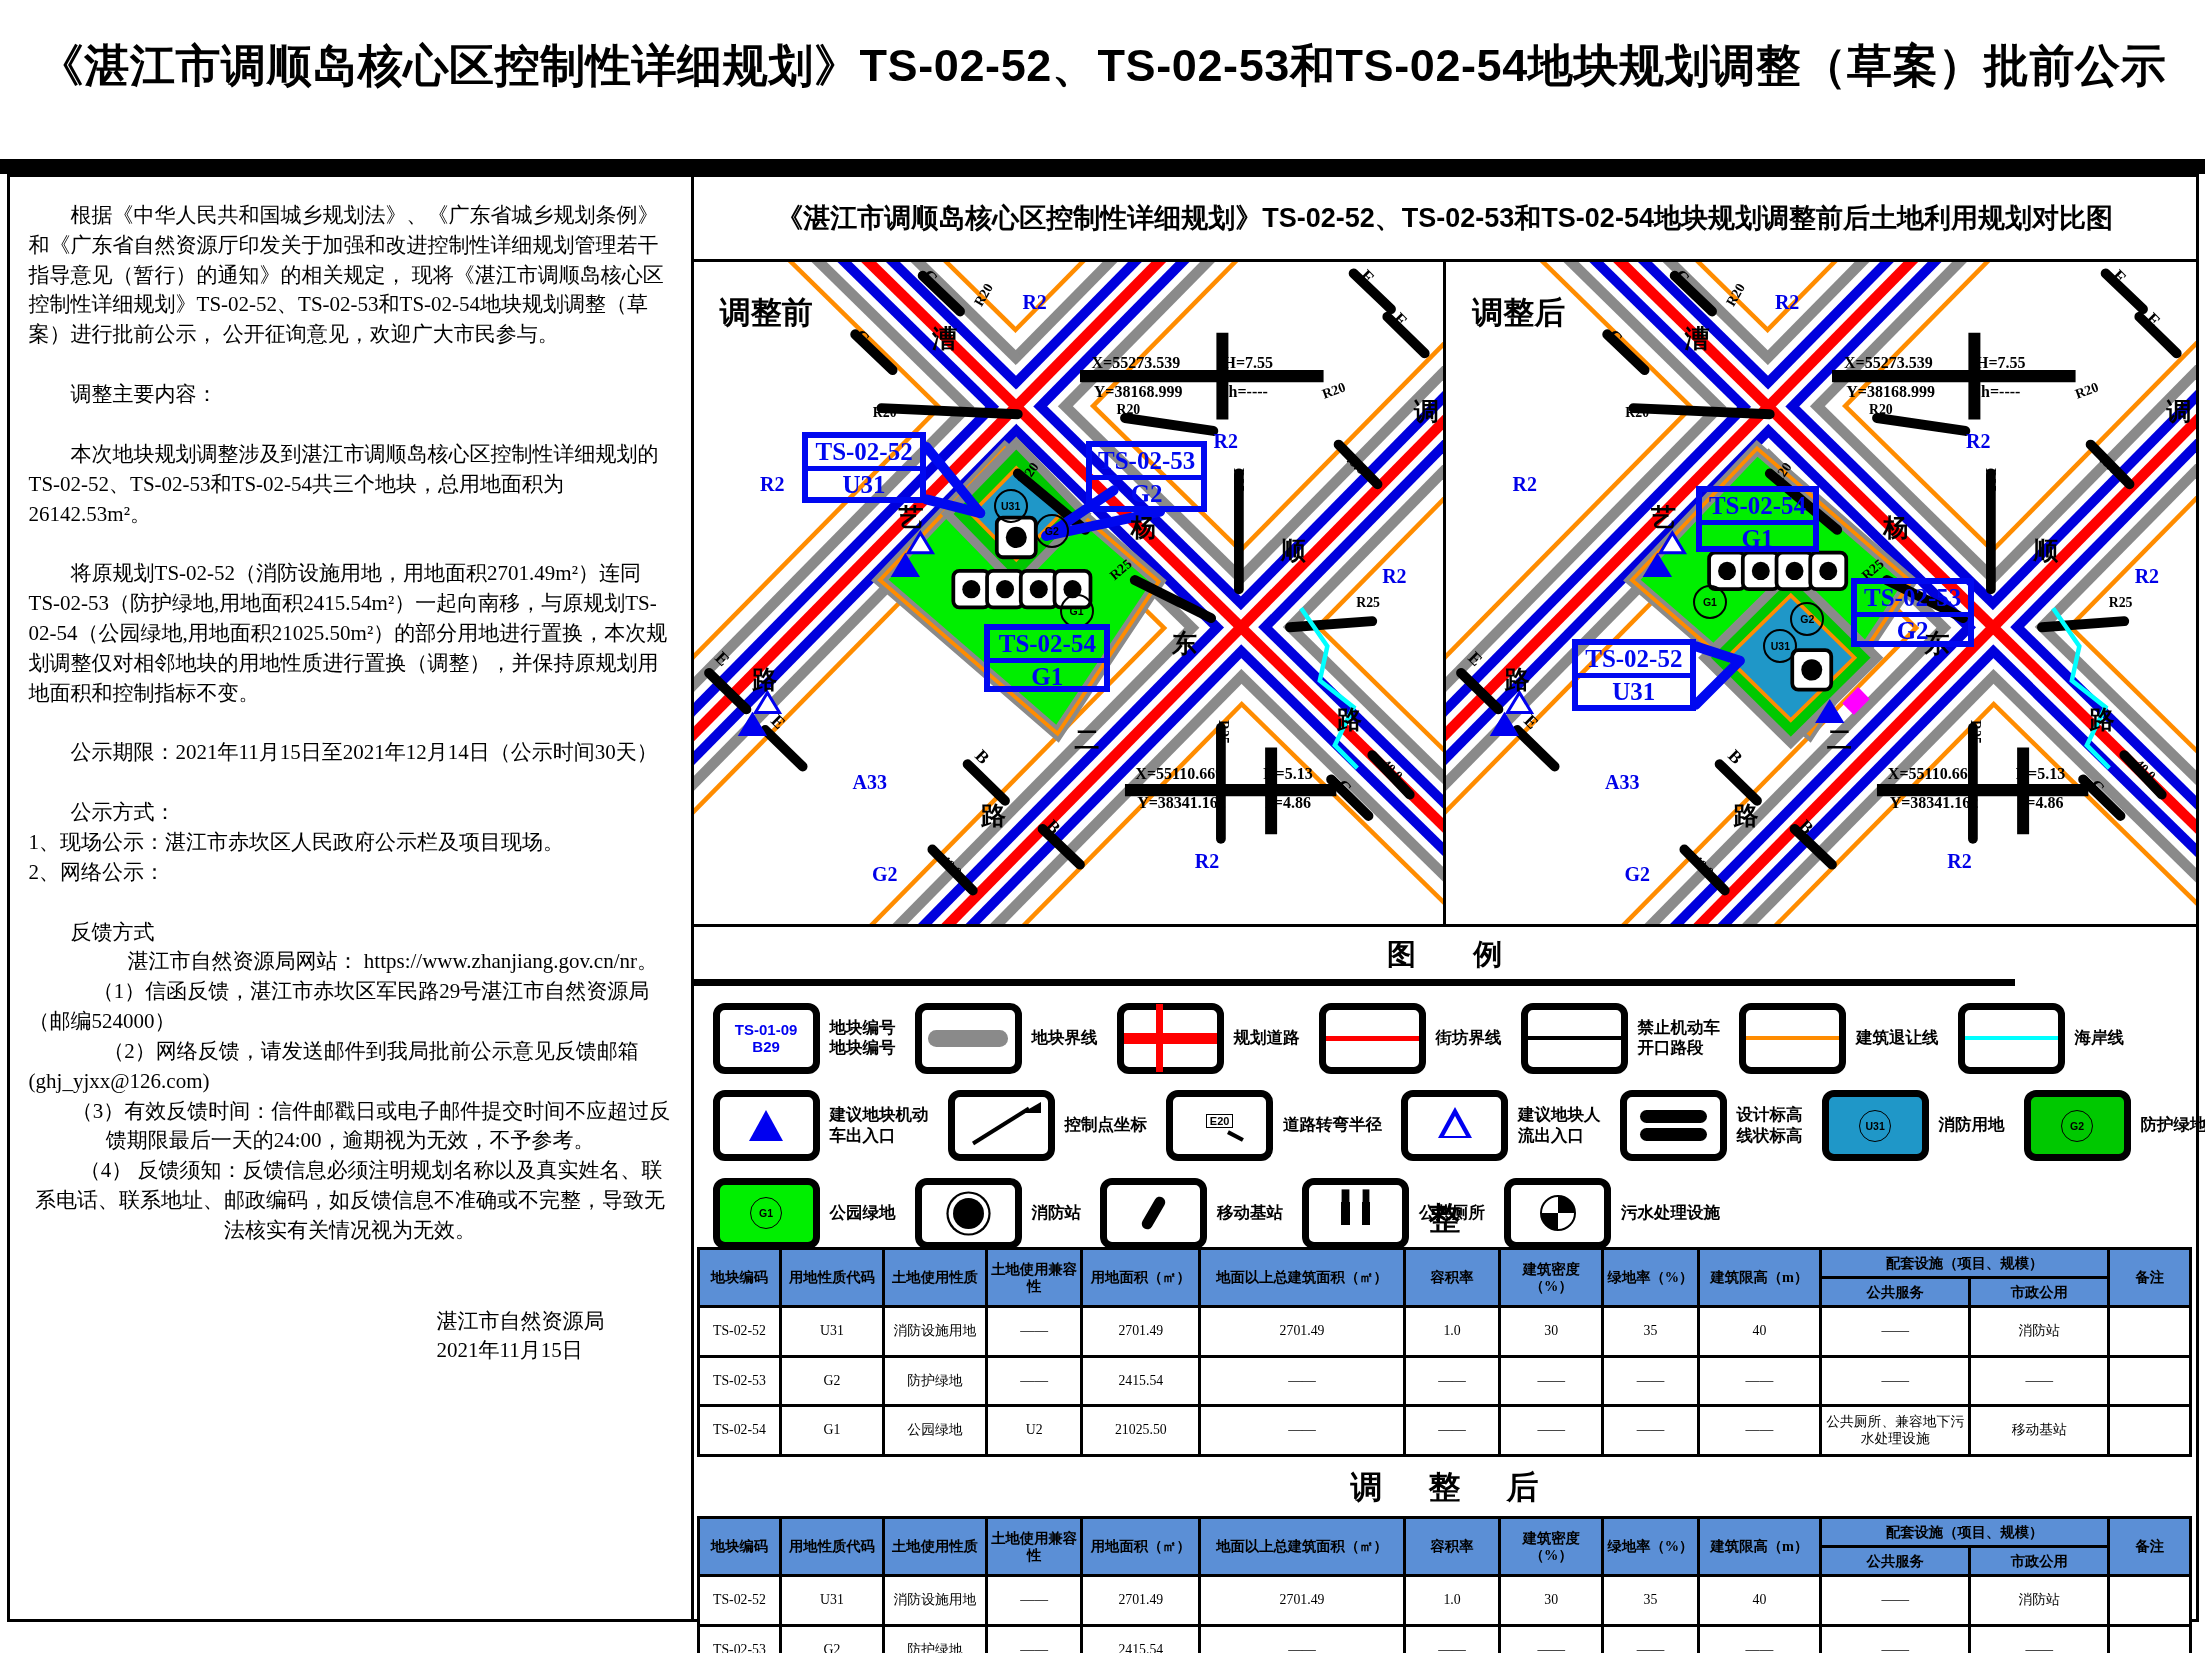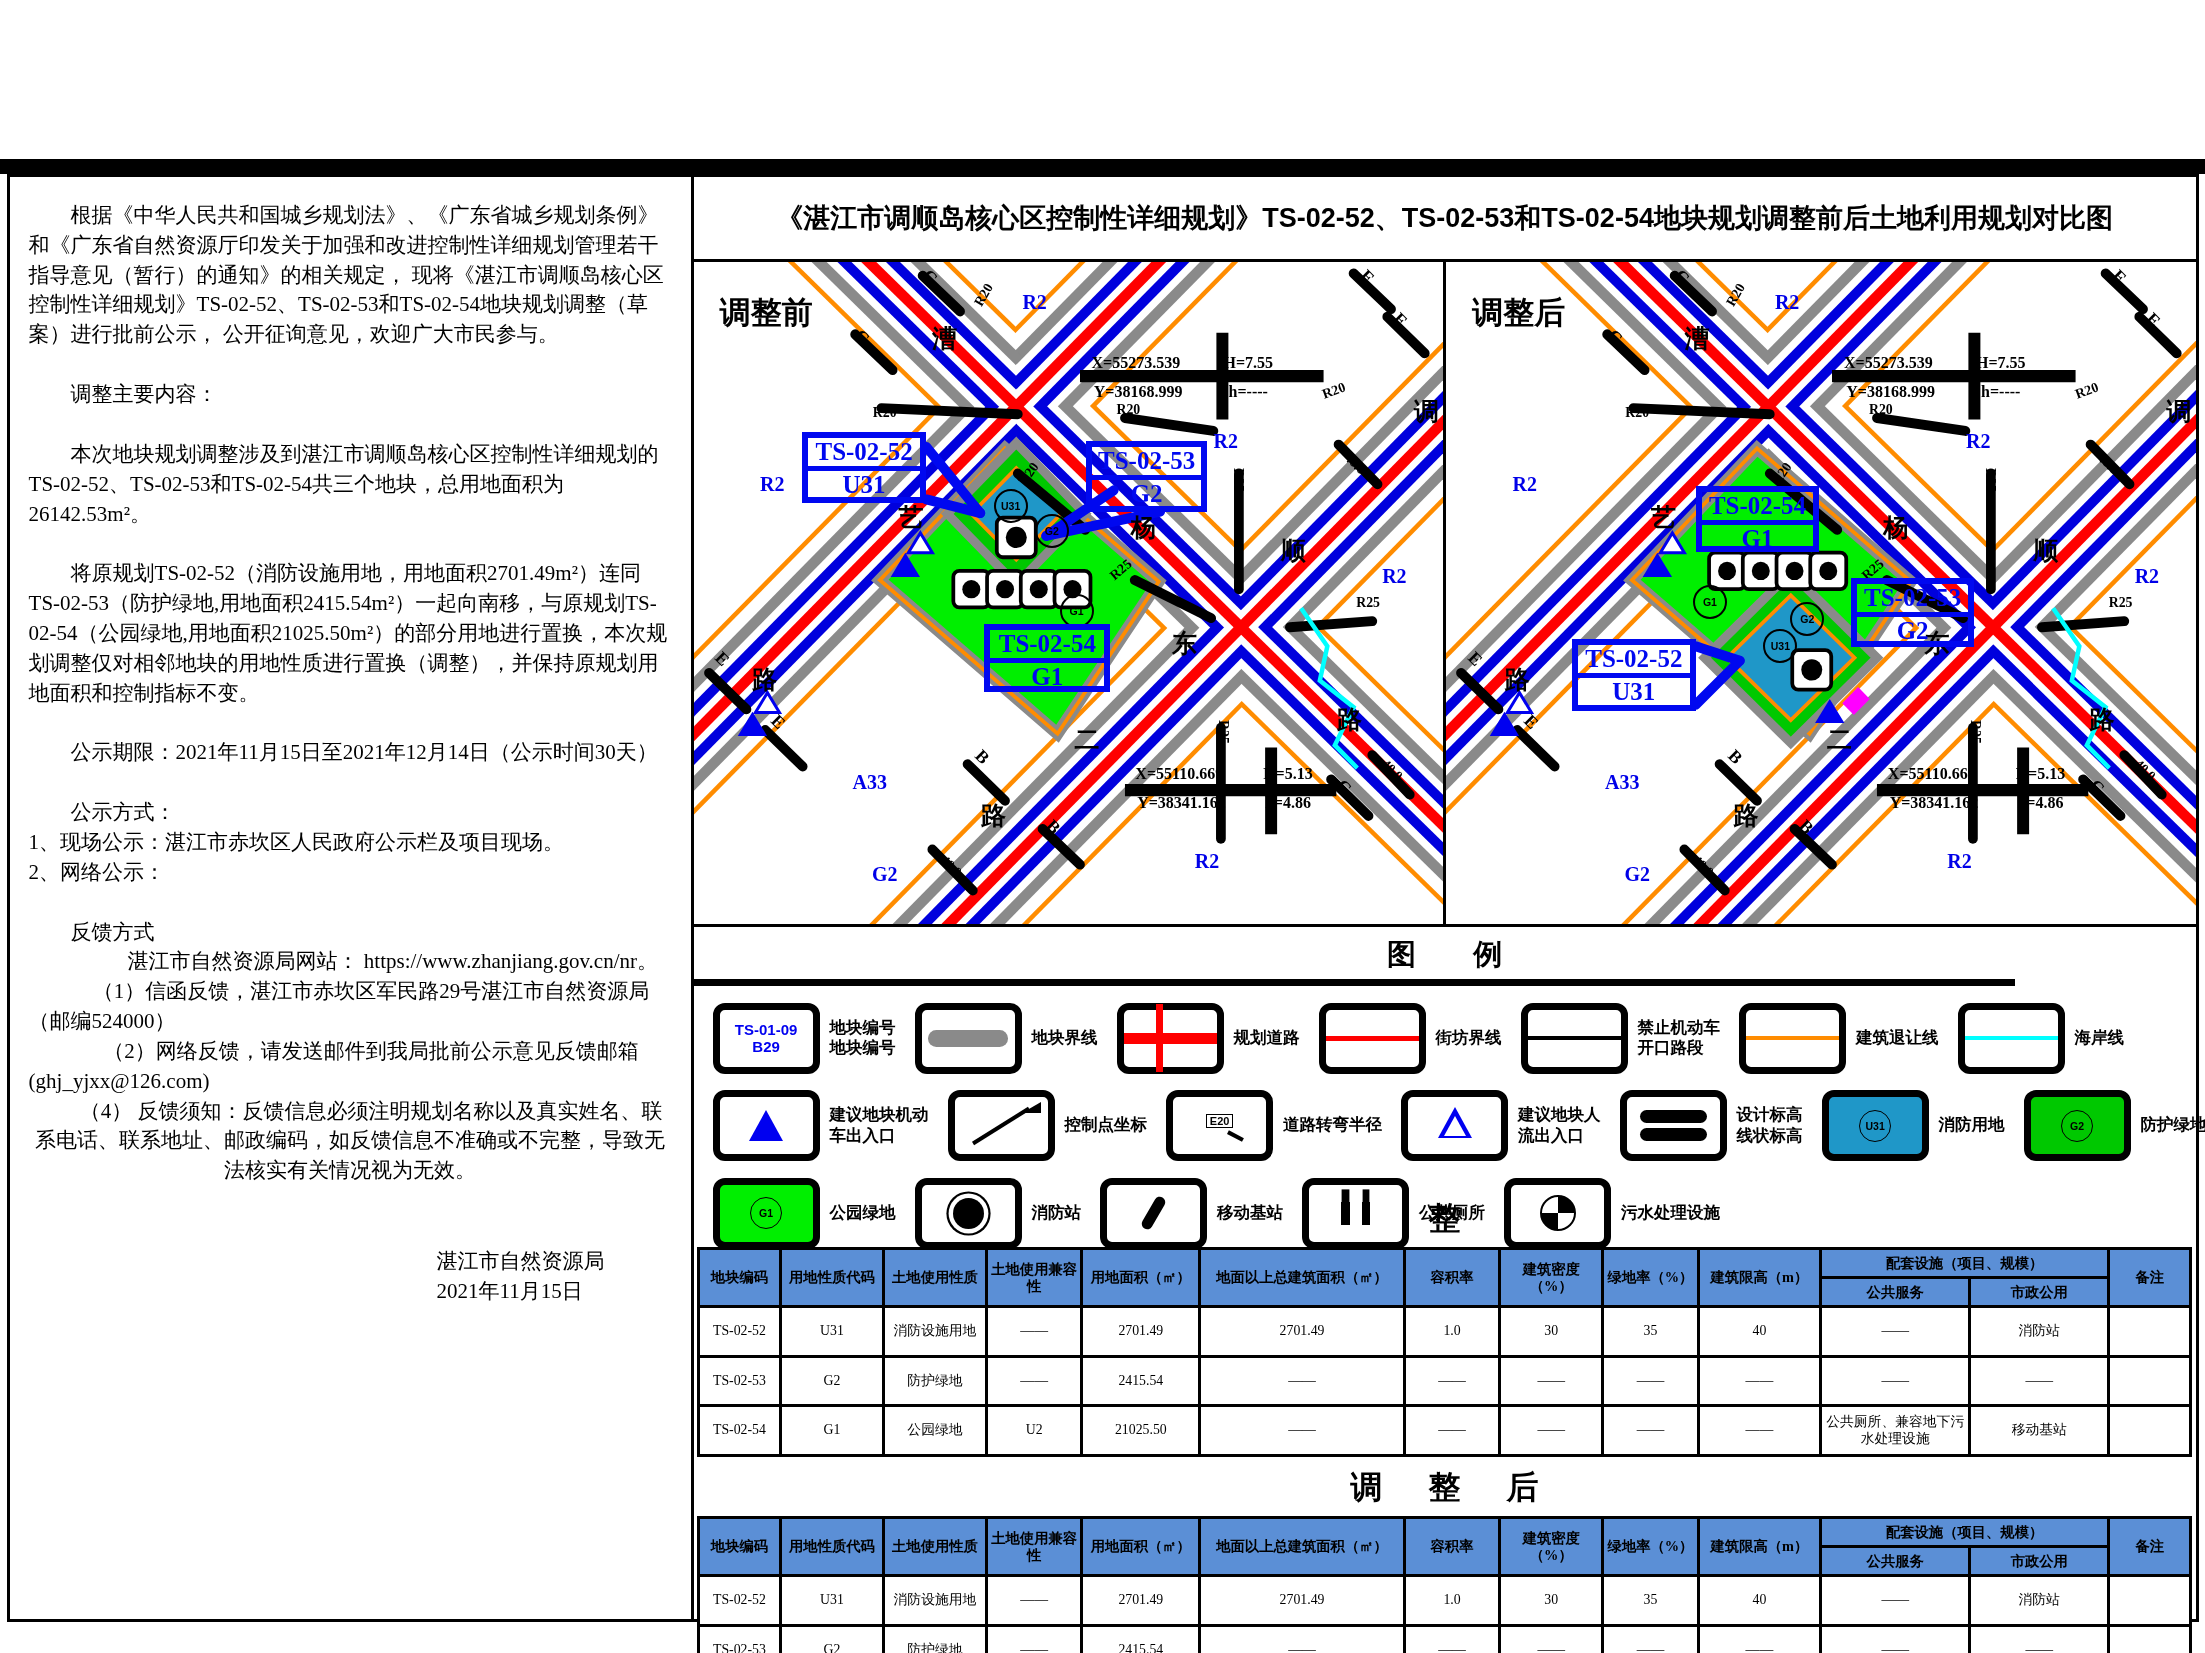--- a/index.html
+++ b/index.html
@@ -69,38 +69,40 @@
   .tables{flex:1;padding:0 3.3px;}
   .tbl-title{text-align:center;font-size:32px;font-weight:bold;letter-spacing:19px;padding:8.8px 0 6.6px 19px;}
   table.plan-table{width:100%;border-collapse:collapse;table-layout:fixed;}
   .plan-table th{background:#5b8fd6;font-size:14.3px;font-weight:bold;padding:4.4px 1.1px;border:3.9px solid #000;line-height:1.2;}
   .plan-table td{background:#fff;font-size:13.8px;text-align:center;padding:3.3px 1.1px;border:3.9px solid #000;height:40px;line-height:1.2;word-break:break-all;}
 </style>
 </head>
 <body>
 
 <div class="page">
+  <div class="main-title">《湛江市调顺岛核心区控制性详细规划》TS-02-52、TS-02-53和TS-02-54地块规划调整（草案）批前公示</div>
   <div class="title-bar"></div>
   <div class="content">
     <div class="left-panel">
       <div>
           <p class="lp indent">根据《中华人民共和国城乡规划法》、《广东省城乡规划条例》和《广东省自然资源厅印发关于加强和改进控制性详细规划管理若干指导意见（暂行）的通知》的相关规定， 现将《湛江市调顺岛核心区控制性详细规划》TS-02-52、TS-02-53和TS-02-54地块规划调整（草案）进行批前公示， 公开征询意见，欢迎广大市民参与。</p>
           <p class="lp indent gap">调整主要内容：</p>
           <p class="lp indent gap">本次地块规划调整涉及到湛江市调顺岛核心区控制性详细规划的TS-02-52、TS-02-53和TS-02-54共三个地块，总用地面积为26142.53m²。</p>
           <p class="lp indent gap">将原规划TS-02-52（消防设施用地，用地面积2701.49m²）连同TS-02-53（防护绿地,用地面积2415.54m²）一起向南移，与原规划TS-02-54（公园绿地,用地面积21025.50m²）的部分用地进行置换，本次规划调整仅对相邻地块的用地性质进行置换（调整），并保持原规划用地面积和控制指标不变。</p>
           <p class="lp indent gap">公示期限：2021年11月15日至2021年12月14日（公示时间30天）</p>
           <p class="lp indent gap">公示方式：</p>
           <p class="lp plain">1、现场公示：湛江市赤坎区人民政府公示栏及项目现场。</p>
           <p class="lp plain">2、网络公示：</p>
           <p class="lp indent gap">反馈方式</p>
           <p class="lp url">湛江市自然资源局网站： https://www.zhanjiang.gov.cn/nr。</p>
           <p class="lp indent2">（1）信函反馈，湛江市赤坎区军民路29号湛江市自然资源局</p>
           <p class="lp plain">（邮编524000）</p>
           <p class="lp indent2">（2）网络反馈，请发送邮件到我局批前公示意见反馈邮箱</p>
           <p class="lp plain">(ghj_yjxx@126.com)</p>
+          <p class="lp indent2">（3）有效反馈时间：信件邮戳日或电子邮件提交时间不应超过反馈期限最后一天的24:00，逾期视为无效，不予参考。</p>
           <p class="lp indent2">（4） 反馈须知：反馈信息必须注明规划名称以及真实姓名、联系电话、联系地址、邮政编码，如反馈信息不准确或不完整，导致无法核实有关情况视为无效。</p>
           <p class="lp sig gap2">湛江市自然资源局</p>
           <p class="lp sig">2021年11月15日</p>
         </div>
     </div>
     <div class="right-panel">
       <div class="cmp-title">《湛江市调顺岛核心区控制性详细规划》TS-02-52、TS-02-53和TS-02-54地块规划调整前后土地利用规划对比图</div>
       <div class="maps">
         <div class="map" id="map-before">
           <svg viewBox="0 0 1000 870" preserveAspectRatio="none">

